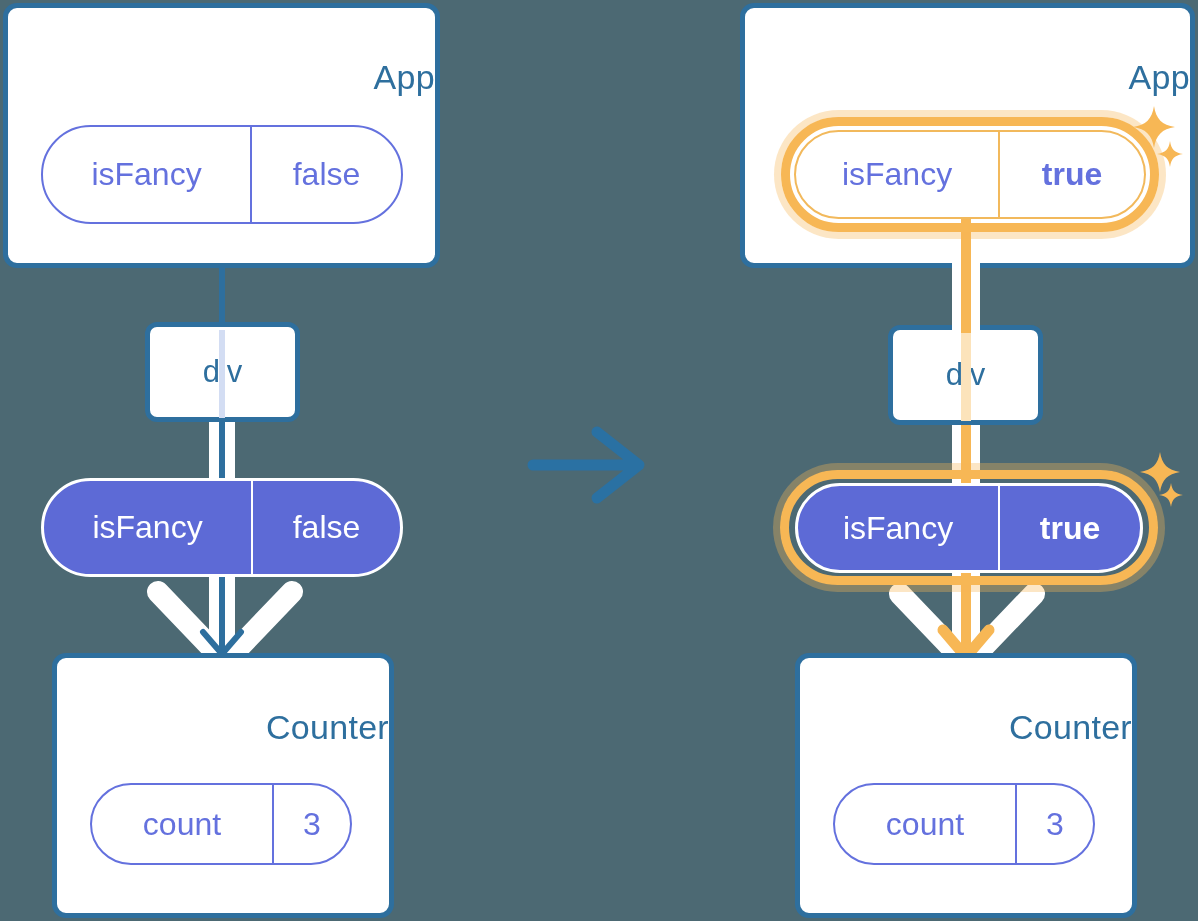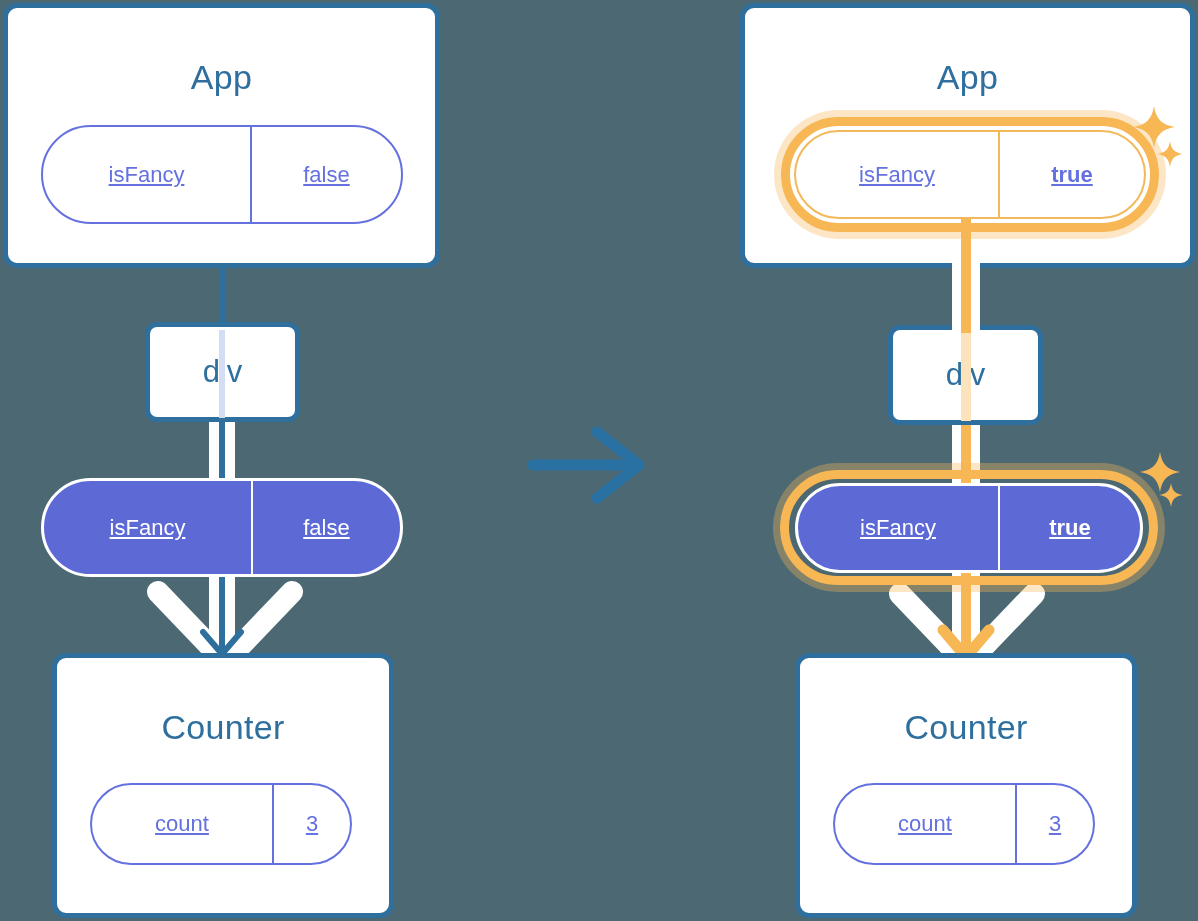--- a/index.html
+++ b/index.html
@@ -25,21 +25,21 @@
     background: #ffffff;
     border: 5px solid #2e6f9e;
     border-radius: 14px;
     box-sizing: border-box;
     z-index: 30;
   }
   .comp-title {
     position: absolute;
     left: 0;
     right: 0;
-    text-align: center;
+    text-align: right;
     color: #2e6f9e;
     font-size: 34px;
     letter-spacing: 0.3px;
   }
   .div-box {
     position: absolute;
     background: #ffffff;
     border: 5px solid #2e6f9e;
     border-radius: 12px;
     box-sizing: border-box;
@@ -58,23 +58,22 @@
     box-sizing: border-box;
     display: flex;
     align-items: stretch;
     border-radius: 999px;
     z-index: 40;
   }
   .pill .cell {
     display: flex;
     align-items: center;
     justify-content: center;
-    font-size: 22px;
-    box-sizing: border-box;
-    text-decoration: underline;
+    font-size: 32px;
+    box-sizing: border-box;
   }
   .pill .cell.key { flex: 0 0 auto; }
   .pill .cell.val { flex: 1 1 auto; }
 
   
   .pill.outline {
     background: #ffffff;
     border: 2px solid #6471de;
     color: #6471de;
   }

